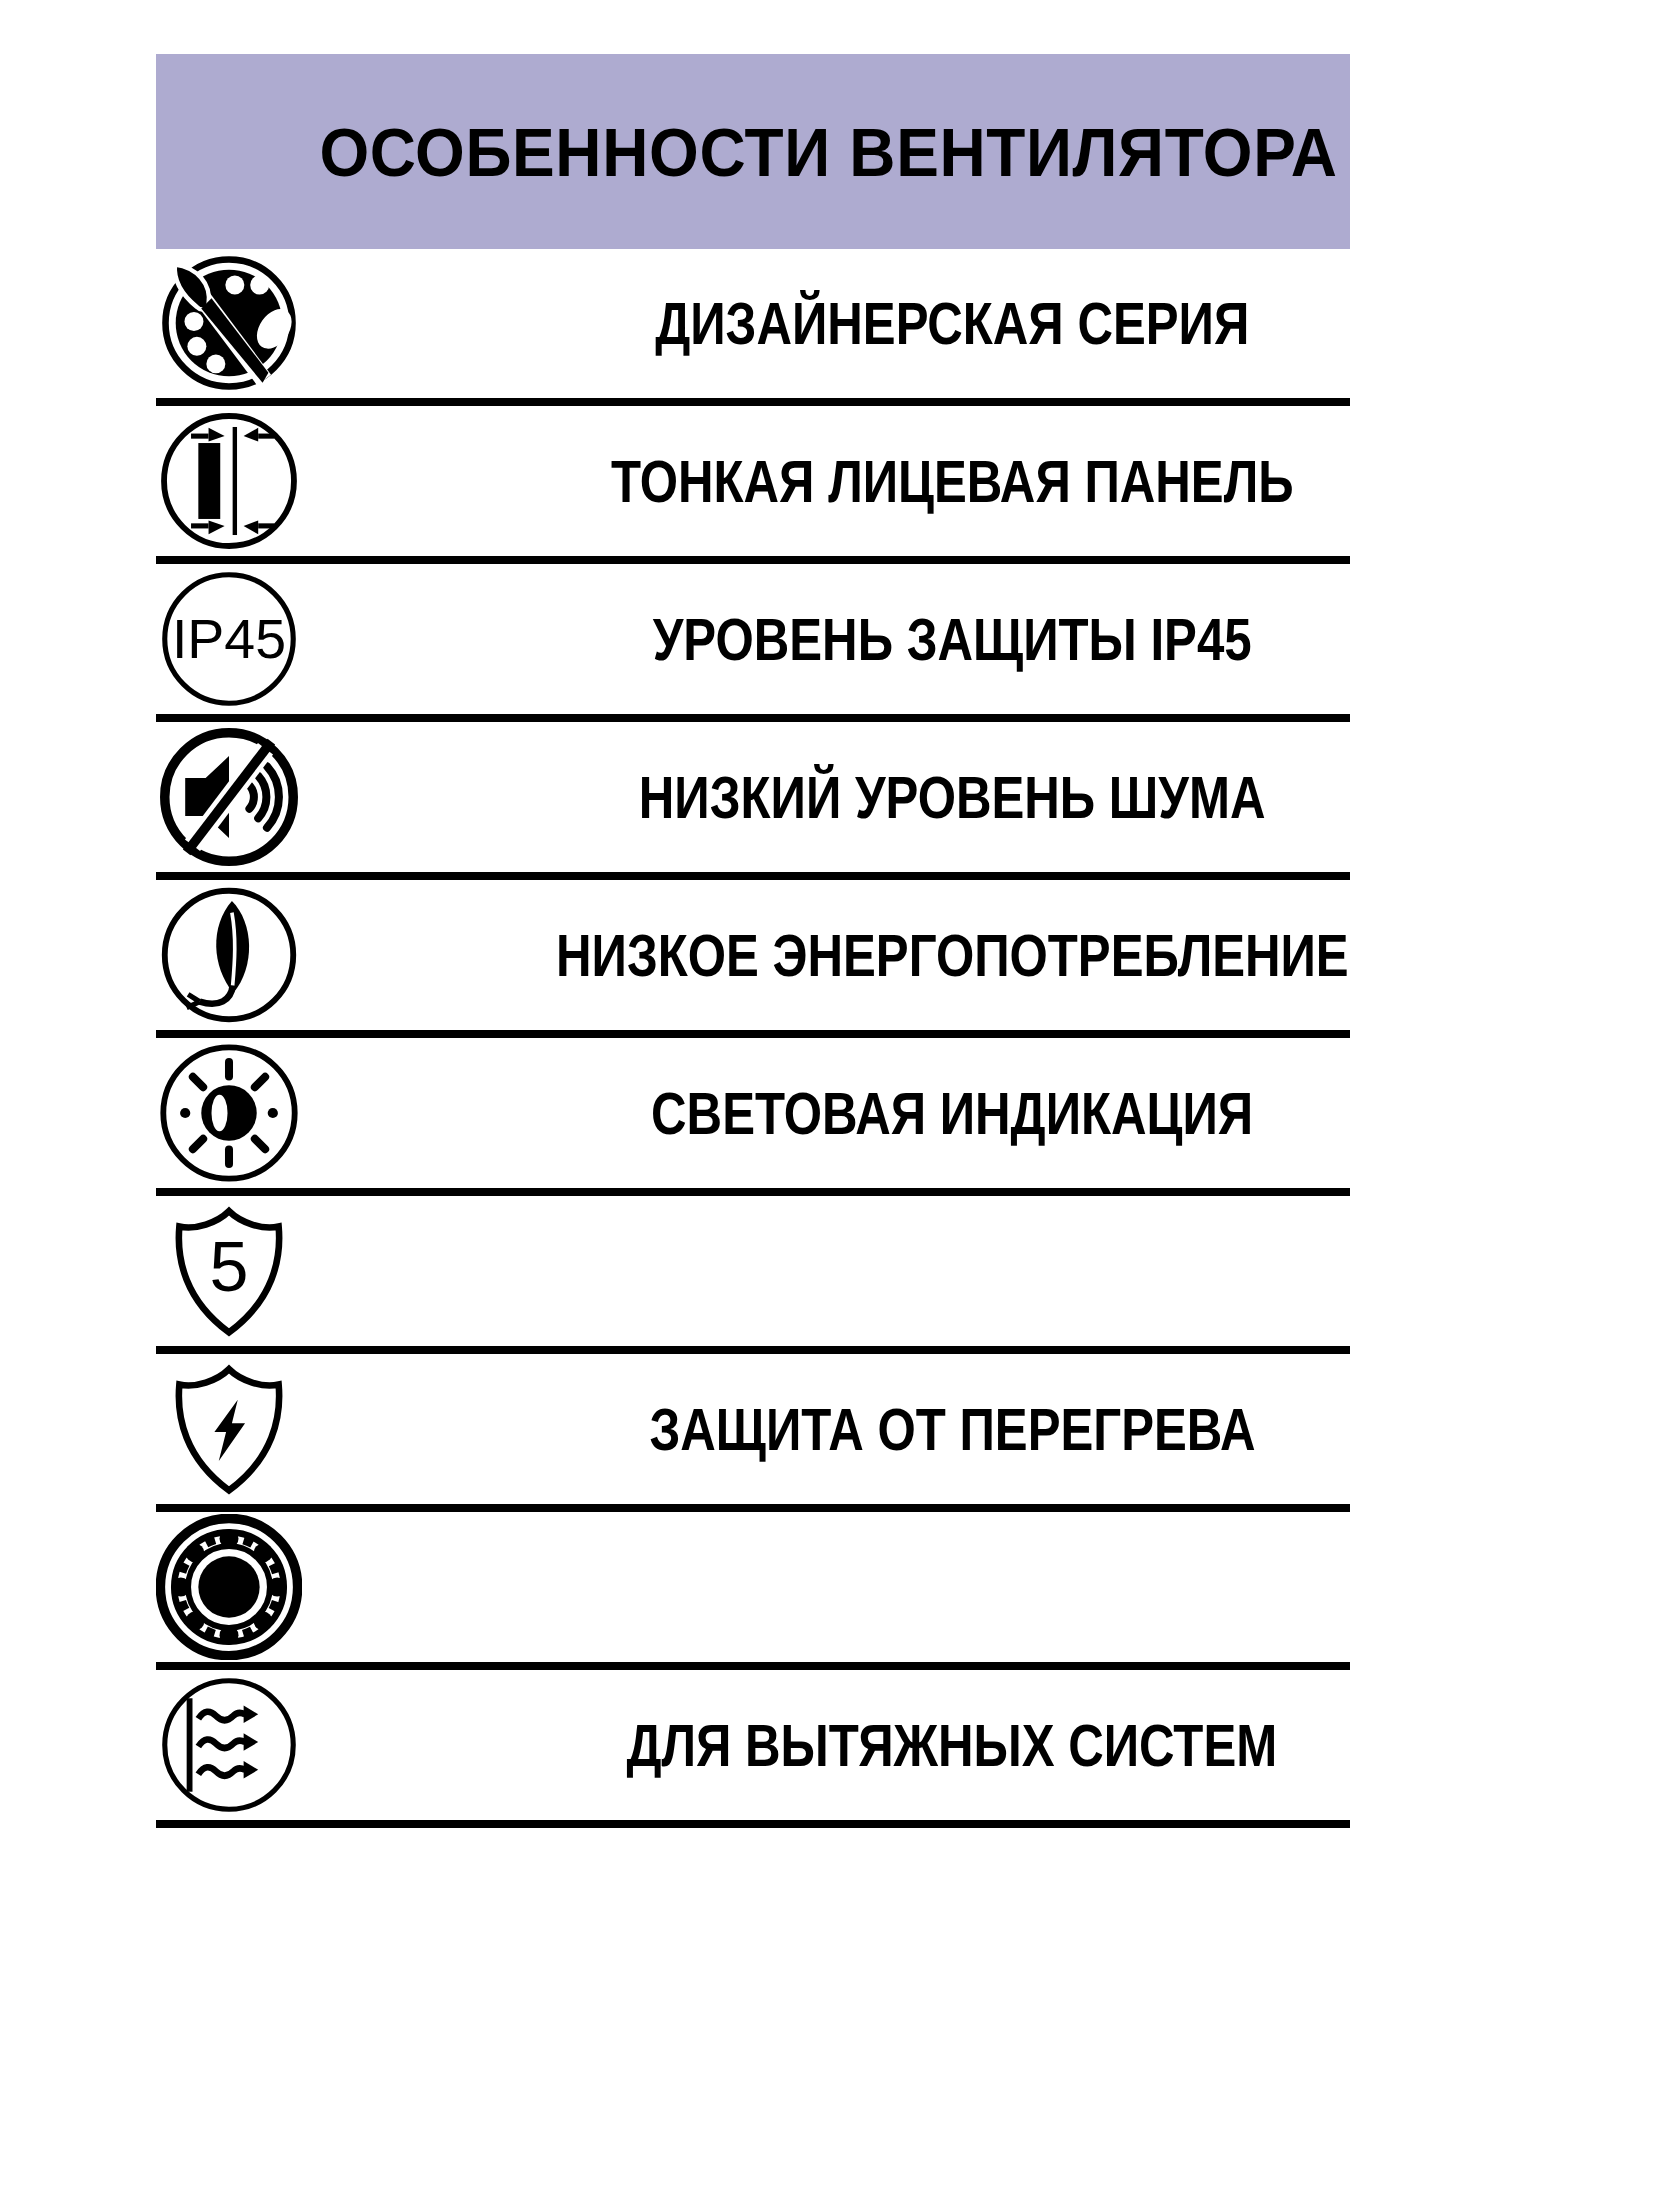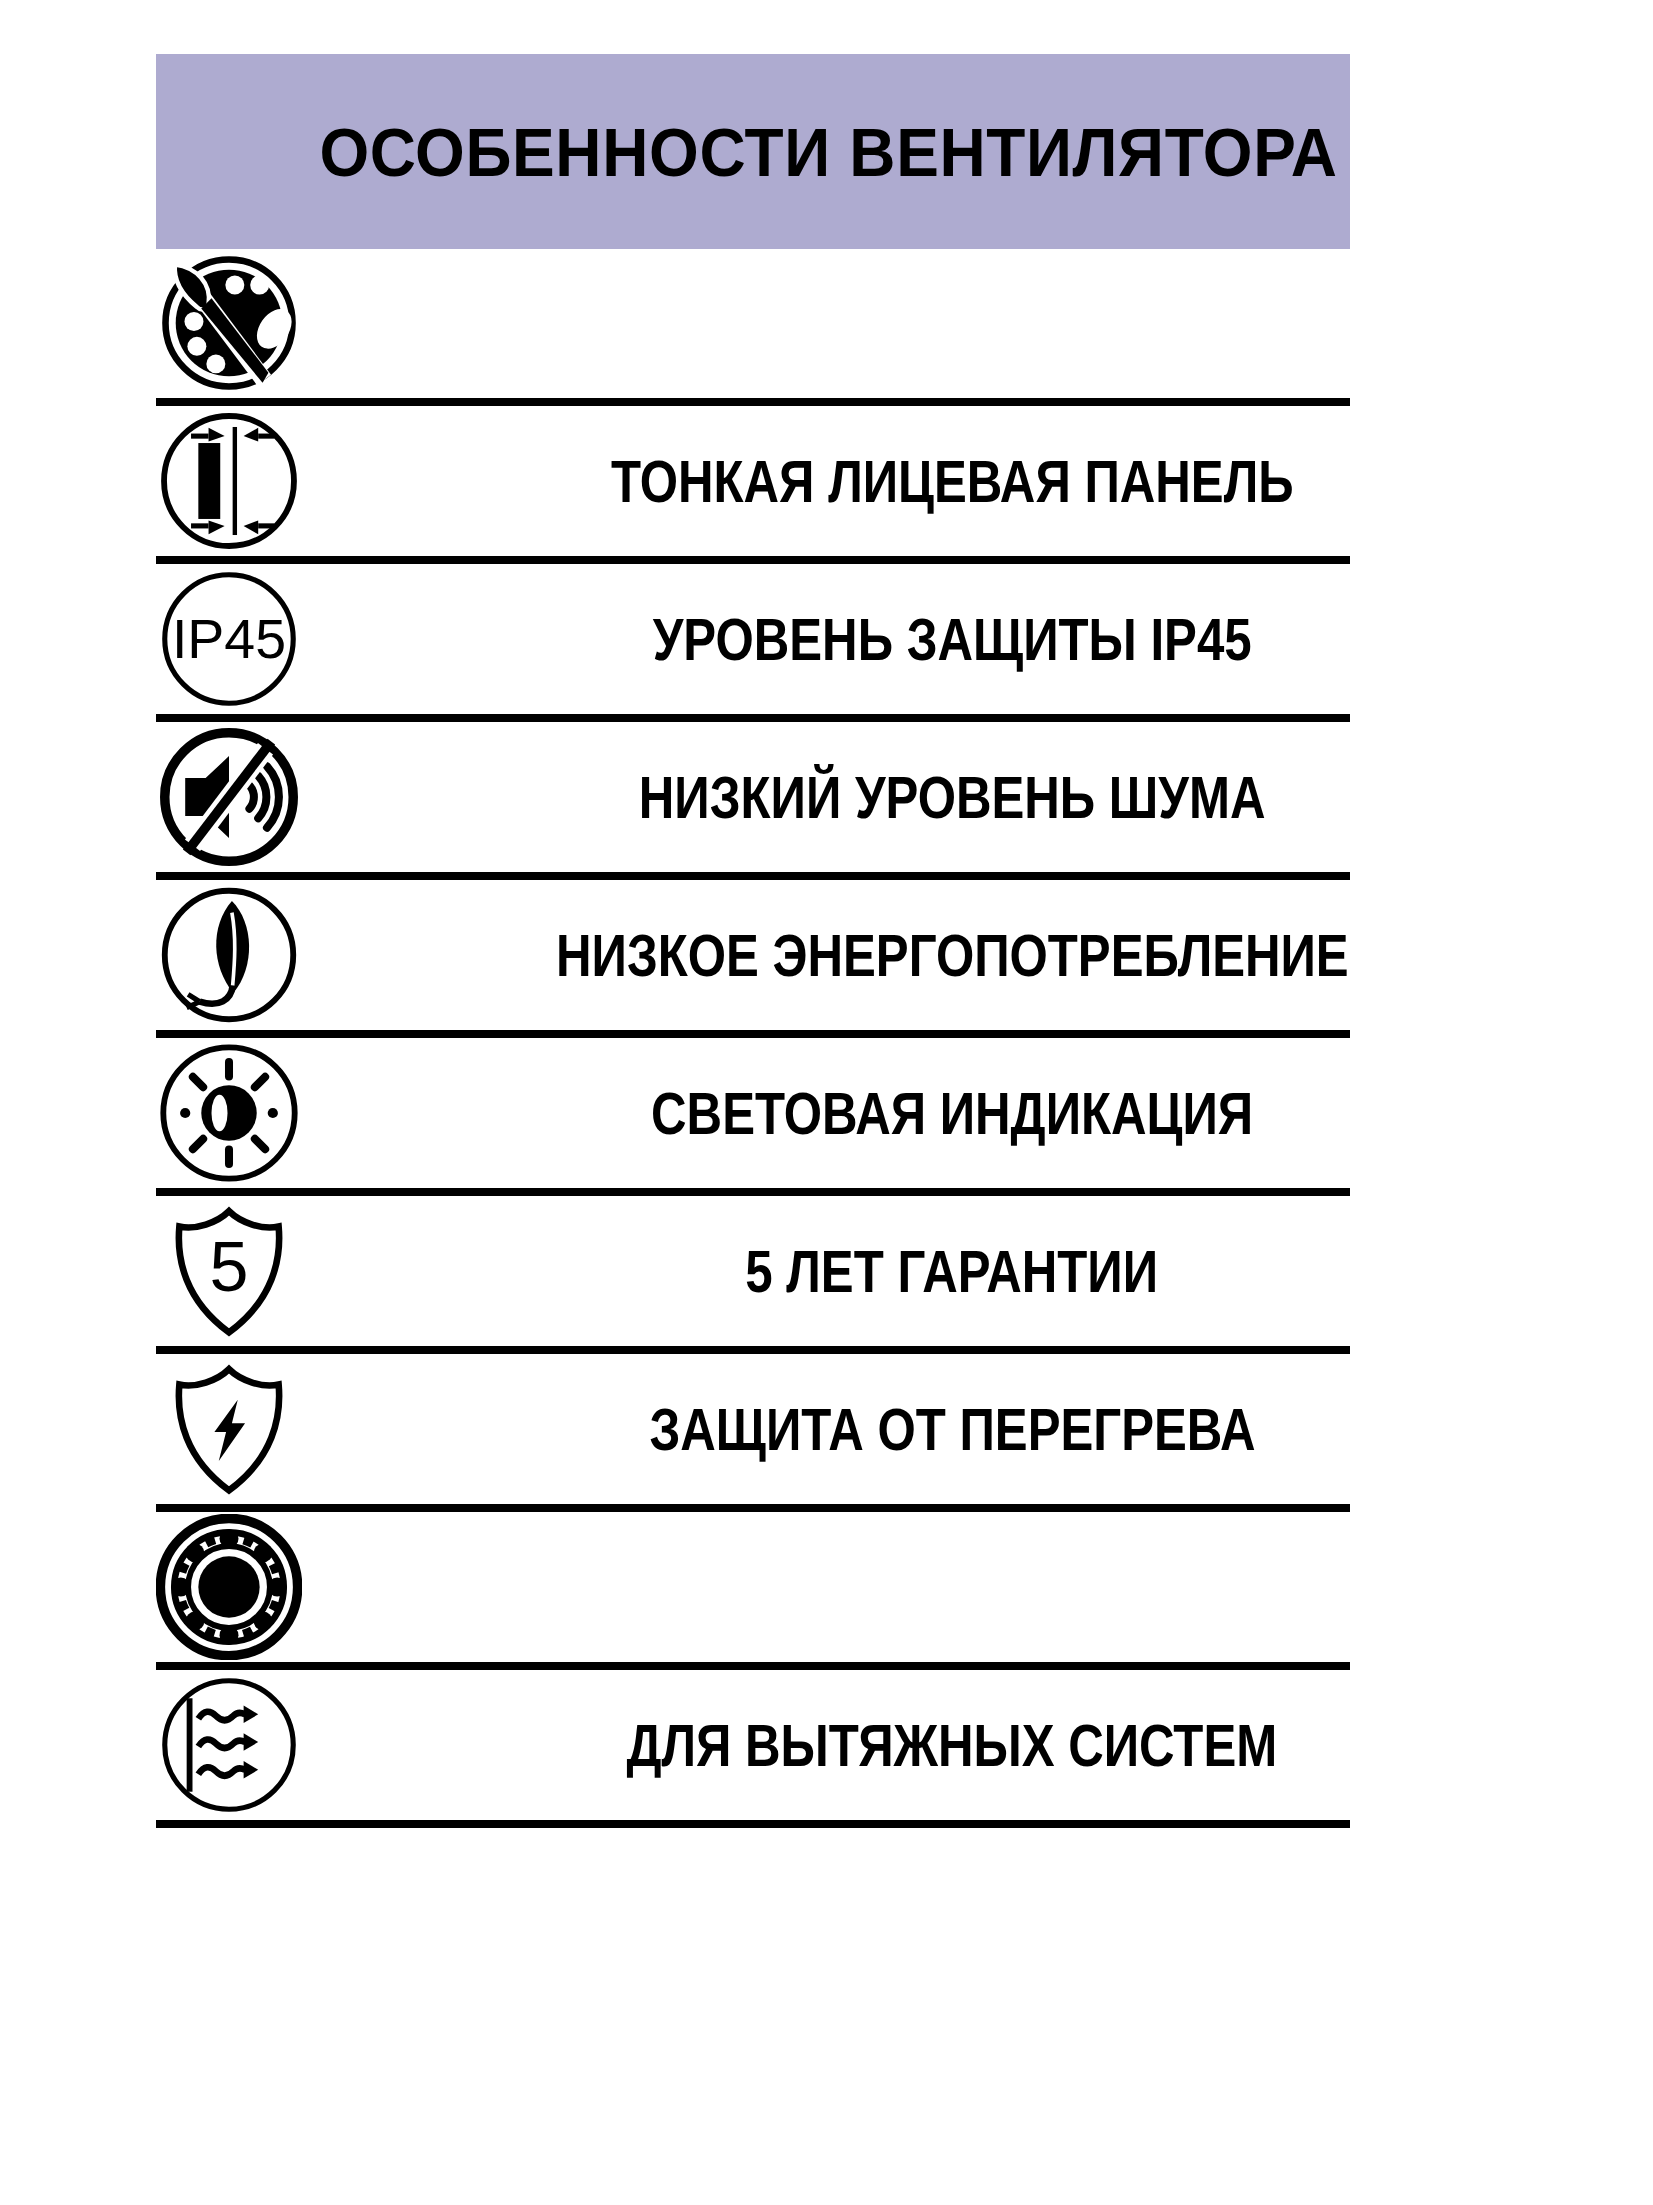--- a/index.html
+++ b/index.html
@@ -40,20 +40,23 @@
           <circle cx="8" cy="-52" r="13" fill="#fff"></circle>
           <circle cx="42" cy="-52" r="13" fill="#fff"></circle>
           <circle cx="-48" cy="-2" r="13" fill="#fff"></circle>
           <circle cx="-44" cy="32" r="13" fill="#fff"></circle>
           <circle cx="-18" cy="56" r="13" fill="#fff"></circle>
           <path d="M -48,-50 L 48,78" stroke="#fff" stroke-width="24" fill="none"></path>
           <path d="M -74,-80 C -44,-76 -24,-54 -28,-26 C -30,-18 -38,-16 -44,-22 C -66,-40 -76,-60 -74,-80 Z" fill="#000" stroke="#fff" stroke-width="6"></path>
           <polygon points="-38,-20 -24,-34 54,68 46,82" fill="#000"></polygon>
         </svg>
       </div>
+      <div class="label-box">
+        <span class="label">ДИЗАЙНЕРСКАЯ СЕРИЯ</span>
+      </div>
     </div>
 
     <div class="row">
       <div class="icon-box">
         <svg class="icn" viewBox="-100 -100 200 200">
           <circle r="89" fill="none" stroke="#000" stroke-width="8"></circle>
           <rect x="-42" y="-52" width="30" height="104" fill="#000"></rect>
           <rect x="5" y="-74" width="6" height="148" fill="#000"></rect>
           <g>
             <rect x="-52" y="-65" width="24" height="7" fill="#000"></rect>
@@ -143,23 +146,20 @@
       </div>
     </div>
 
 
     <div class="row">
       <div class="icon-box">
         <svg class="icn" viewBox="-100 -100 200 200">
           <path d="M 0,-82 C -16,-66 -46,-56 -68,-61 C -72,-16 -60,40 0,84 C 60,40 72,-16 68,-61 C 46,-56 16,-66 0,-82 Z" fill="none" stroke="#000" stroke-width="9"></path>
           <text y="28" text-anchor="middle" font-size="96" fill="#000">5</text>
         </svg>
-      </div>
-      <div class="label-box">
-        <span class="label">5 ЛЕТ ГАРАНТИИ</span>
       </div>
     </div>
 
     <div class="row">
       <div class="icon-box">
         <svg class="icn" viewBox="-100 -100 200 200">
           <path d="M 0,-82 C -16,-66 -46,-56 -68,-61 C -72,-16 -60,40 0,84 C 60,40 72,-16 68,-61 C 46,-56 16,-66 0,-82 Z" fill="none" stroke="#000" stroke-width="9"></path>
           <polygon points="12,-40 -20,4 -4,4 -14,44 22,-8 4,-8" fill="#000"></polygon>
         </svg>
       </div>

